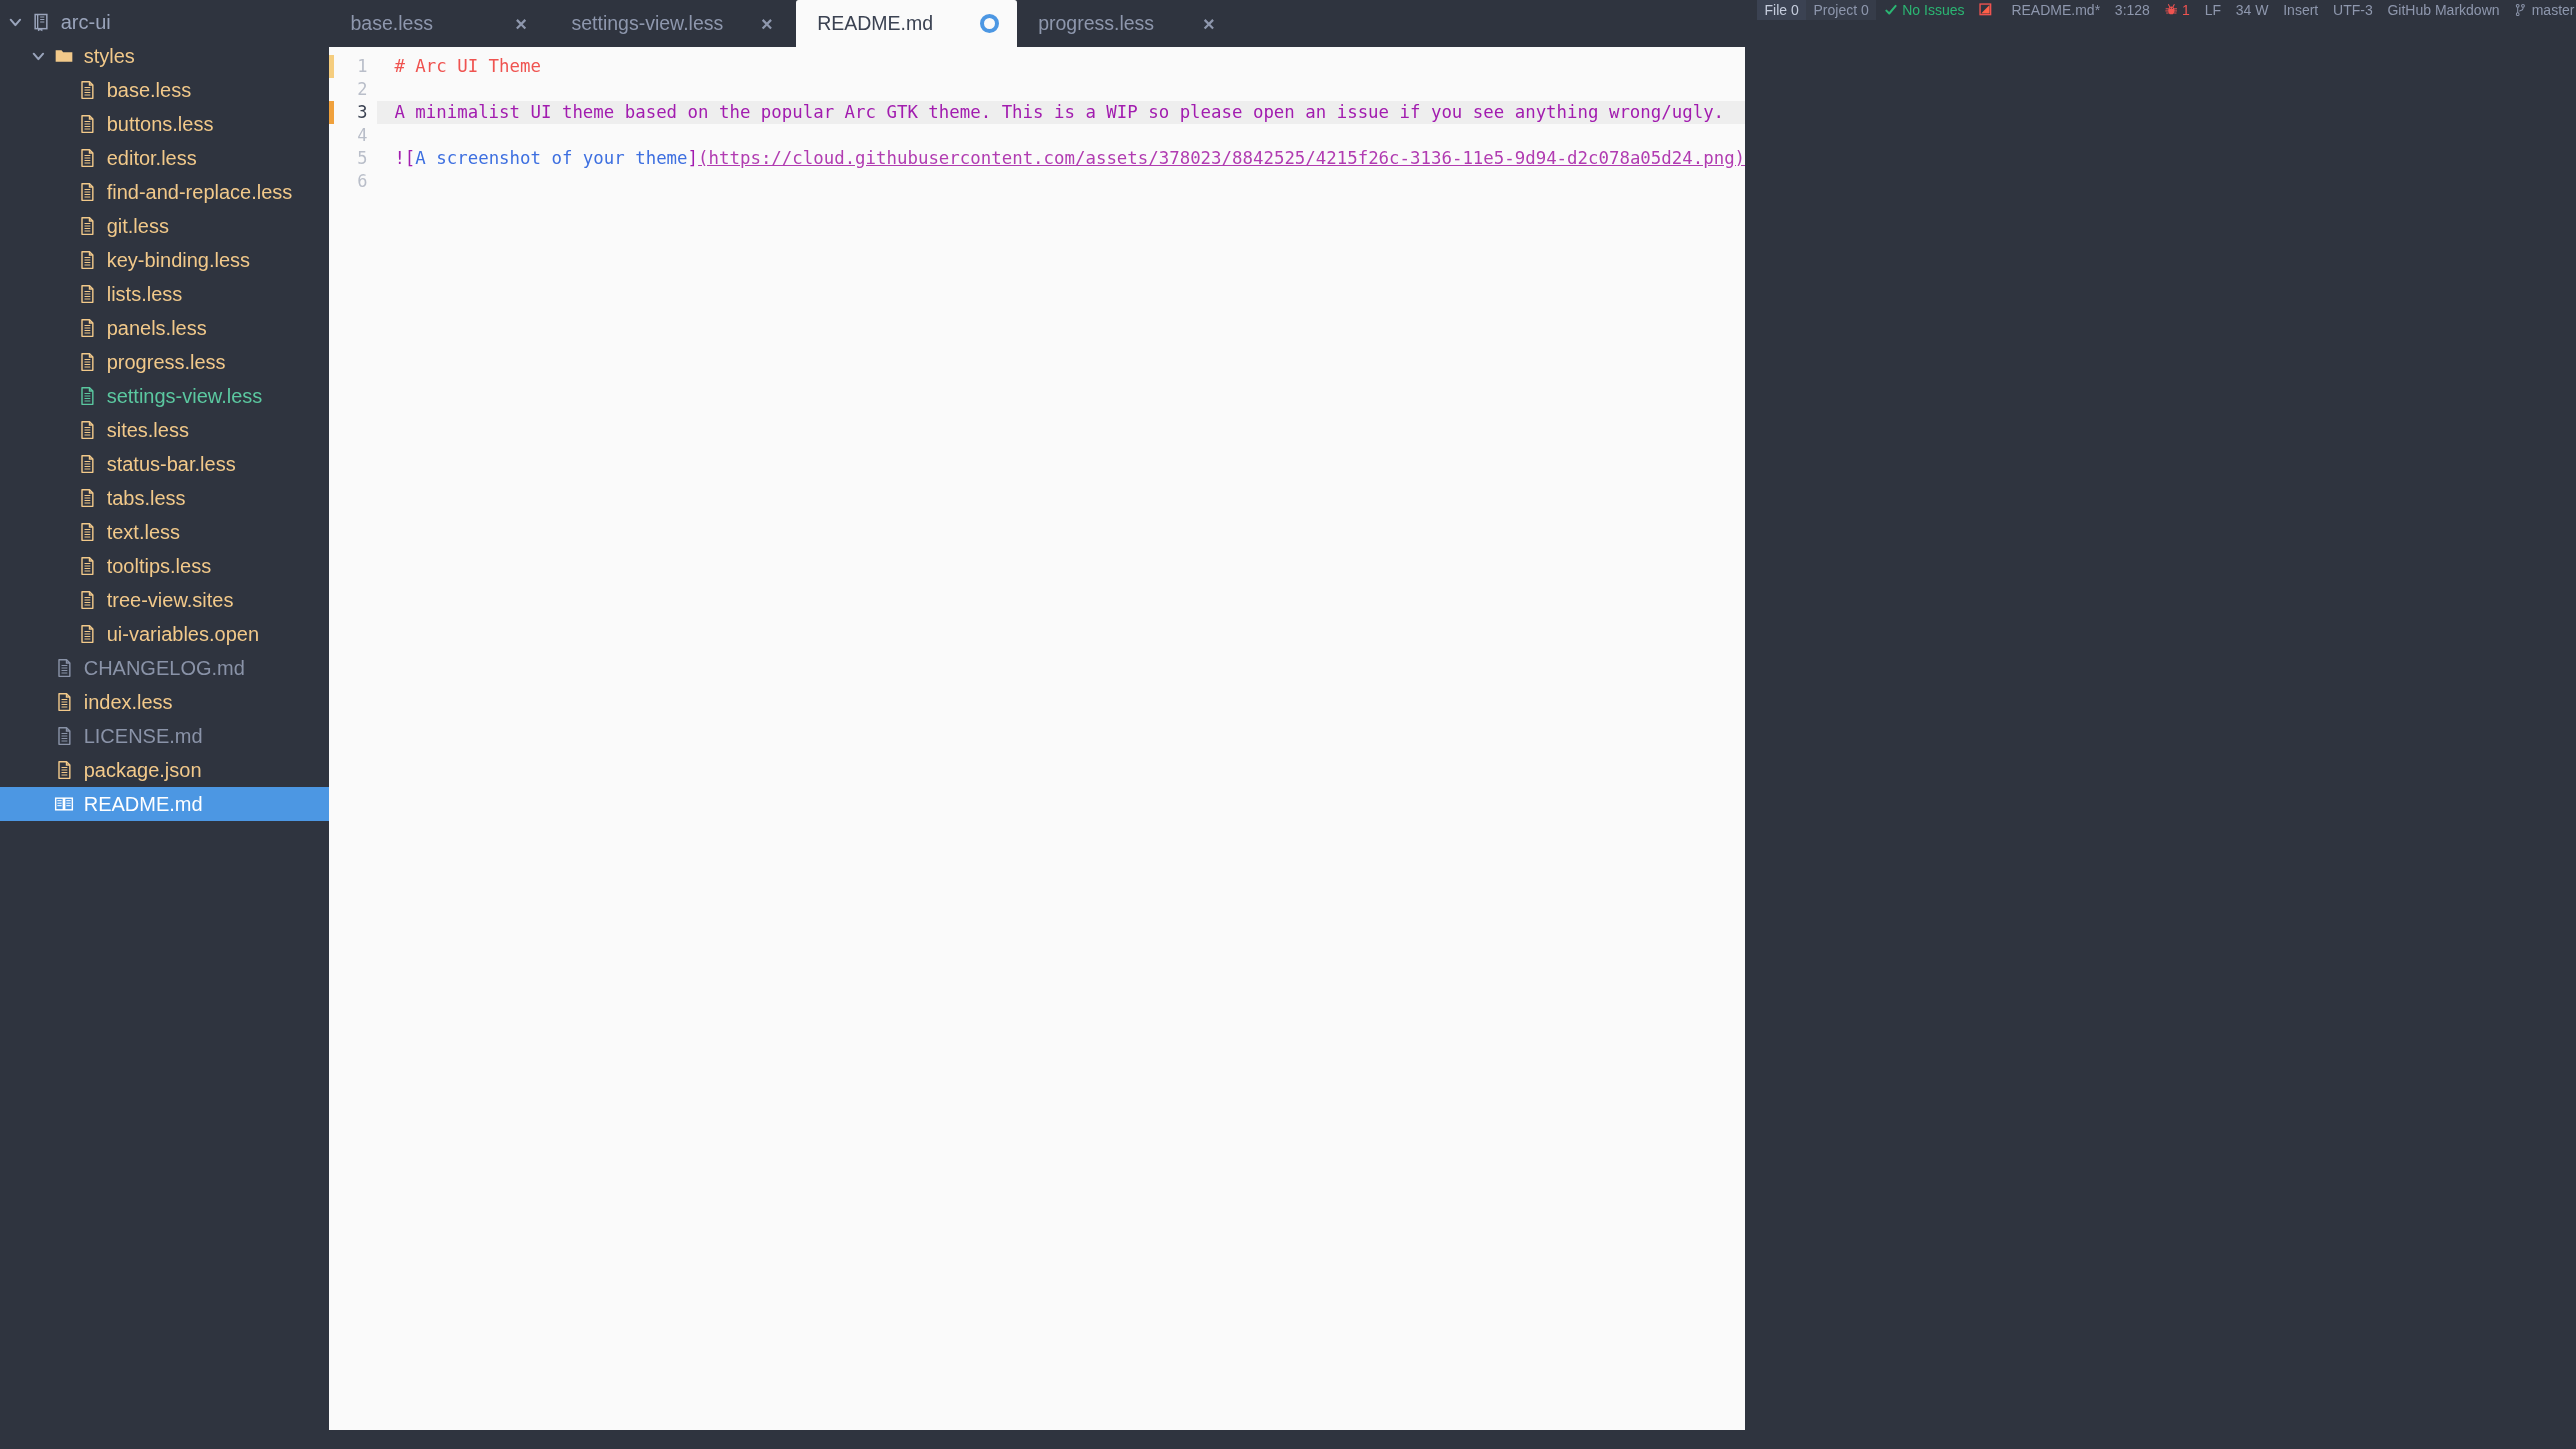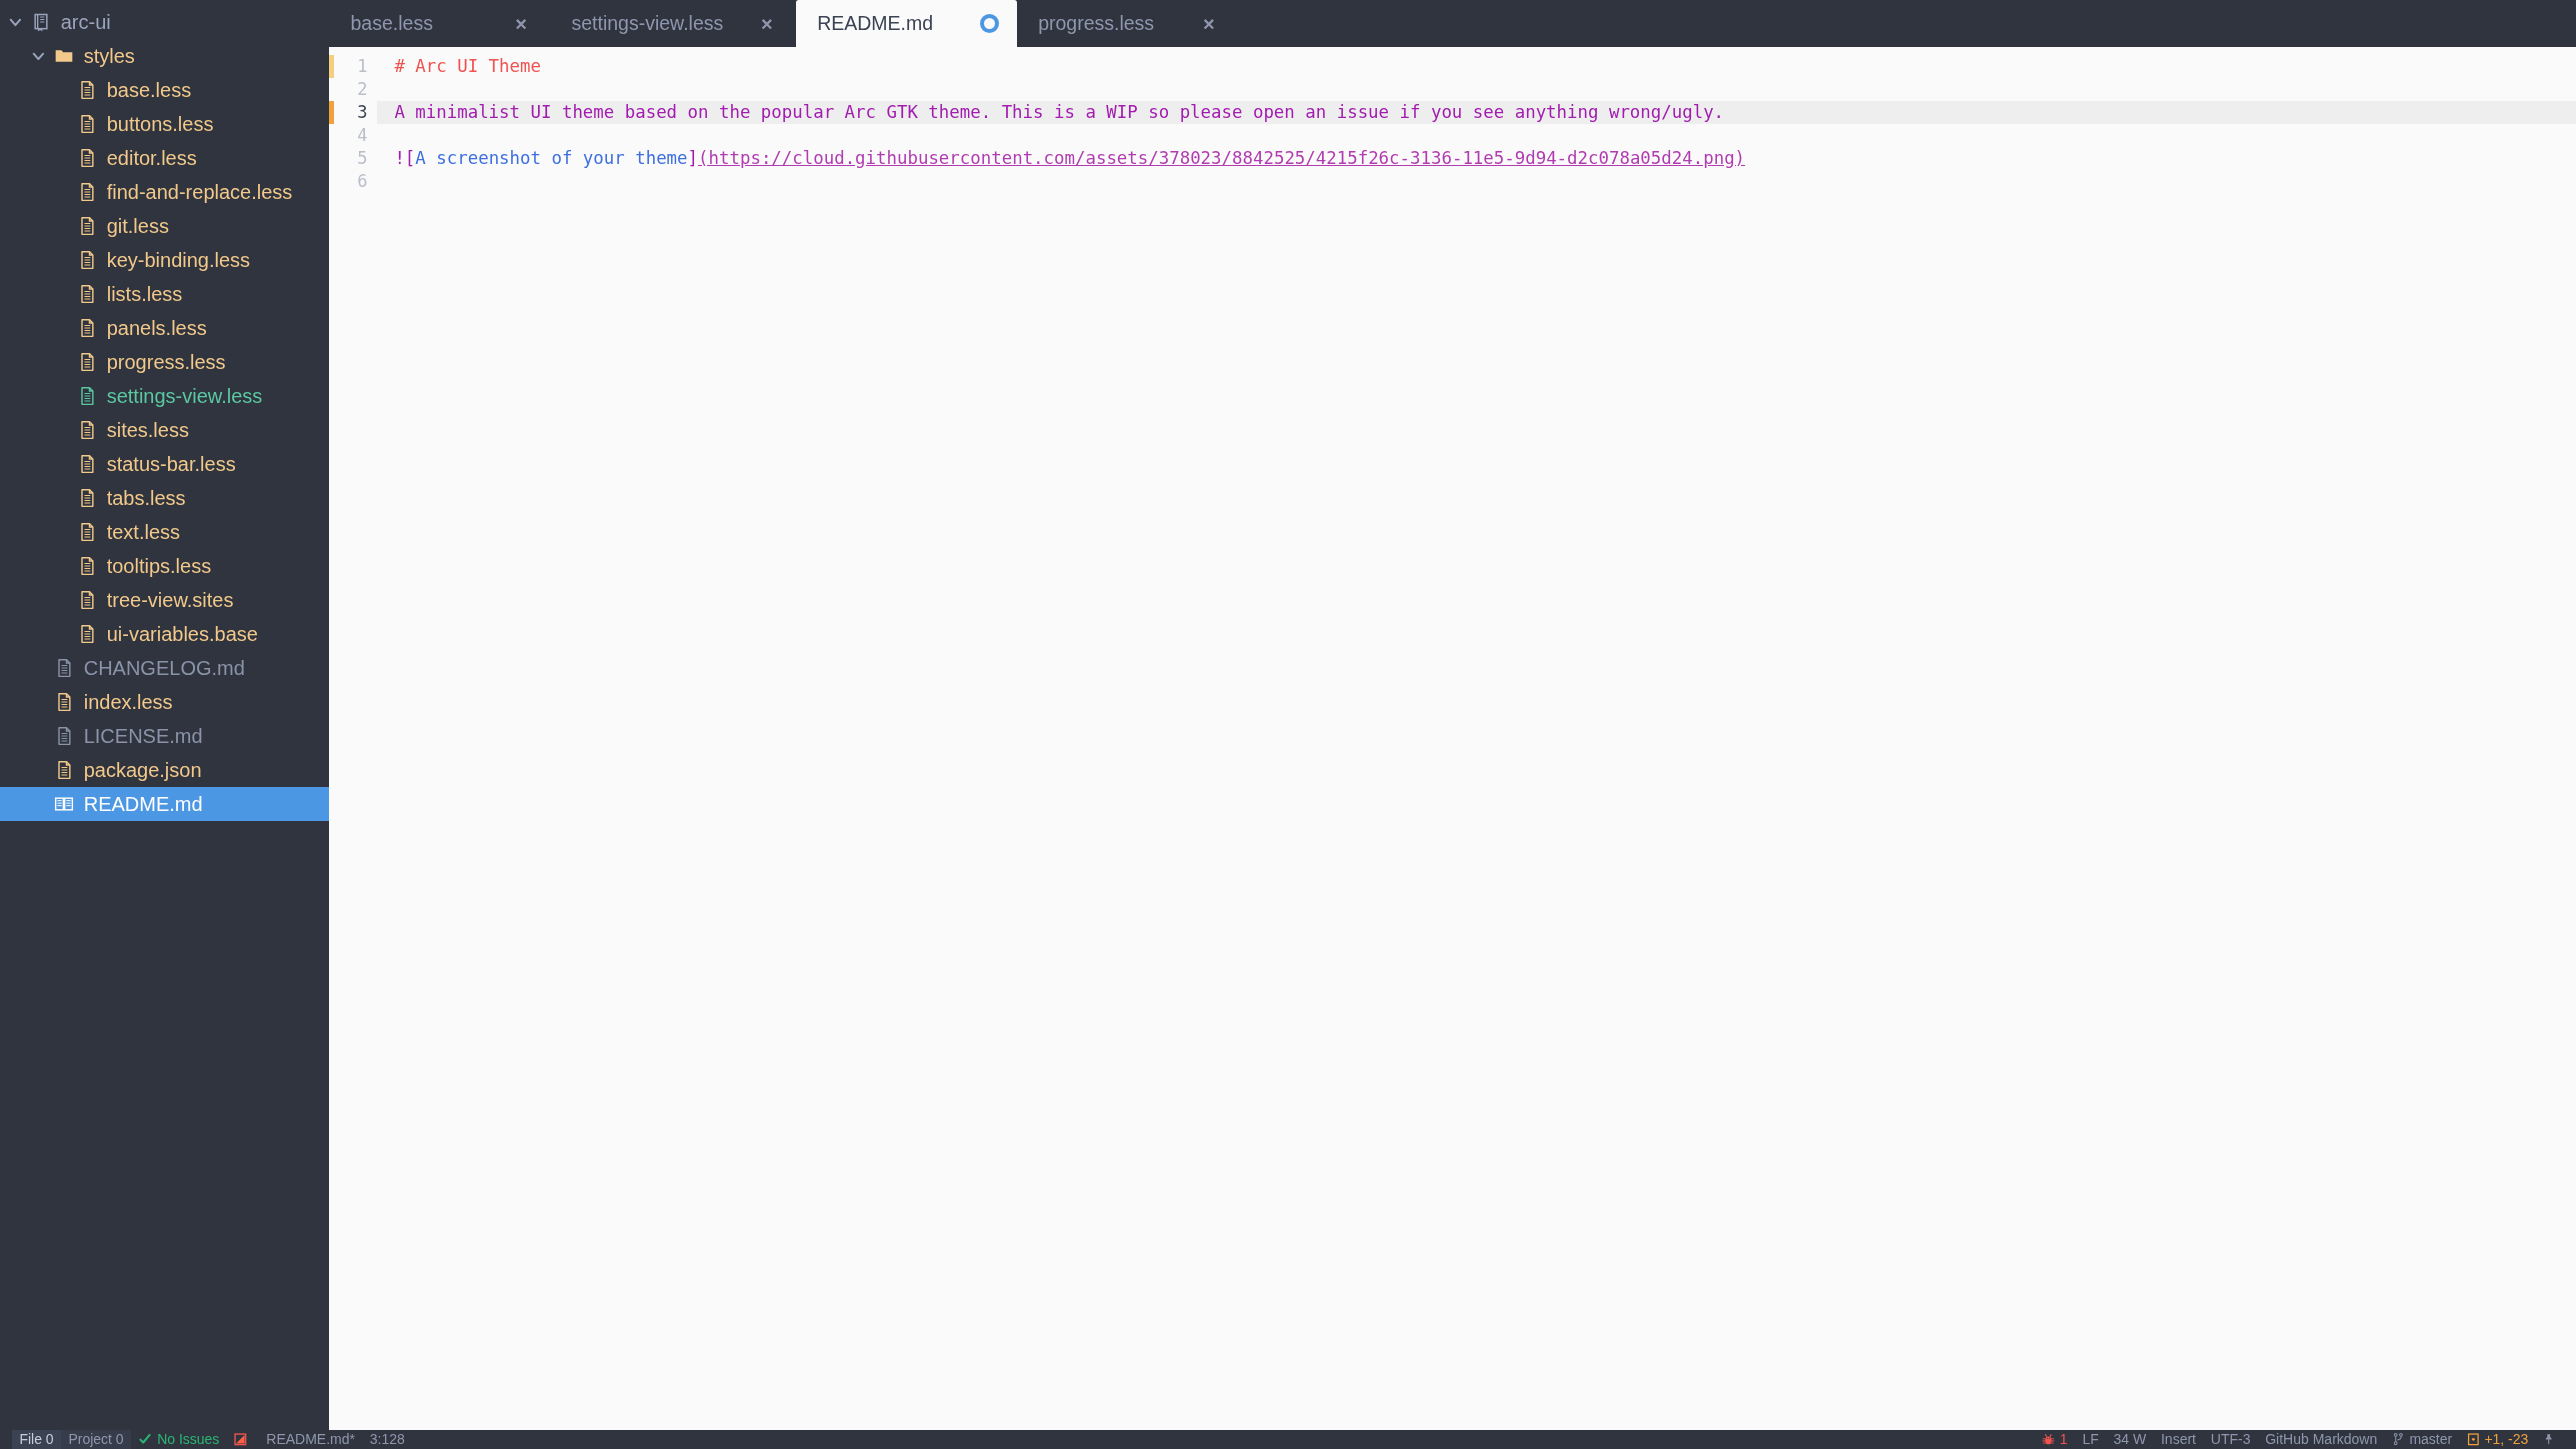--- a/index.html
+++ b/index.html
@@ -6,21 +6,21 @@
   * { margin:0; padding:0; box-sizing:border-box; }
   html, body {
     width:2576px; height:1449px;
     background:#2f343f;
     font-family:"Liberation Sans", sans-serif;
     overflow:hidden;
   }
   .app {
     position:relative;
     width:2576px; height:1449px;
-    display:flex; flex-direction:column;
+    display:flex; flex-direction:row;
   }
   
   .body-row { display:flex; flex:1 1 auto; min-height:0; height:1430px; }
 
   
   .tree-view {
     width:329px; flex:0 0 329px;
     background:#2f343f;
     padding-top:5.4px;
     overflow:hidden;
@@ -480,21 +480,21 @@
                 <svg width="20" height="20" viewBox="0 0 24 24">
                   <path class="doc-ico-p" d="M6 2h9l4 4v16H6z" fill="none" stroke="#f2c98a" stroke-width="1.7" stroke-linejoin="round"></path>
                   <path d="M15 2v4h4" fill="none" stroke="#f2c98a" stroke-width="1.7"></path>
                   <line x1="9" y1="9" x2="16" y2="9" stroke="#f2c98a" stroke-width="1.2"></line>
                   <line x1="9" y1="12" x2="16" y2="12" stroke="#f2c98a" stroke-width="1.2"></line>
                   <line x1="9" y1="15" x2="16" y2="15" stroke="#f2c98a" stroke-width="1.2"></line>
                   <line x1="9" y1="18" x2="16" y2="18" stroke="#f2c98a" stroke-width="1.2"></line>
                 </svg>
               </span>
             </span>
-            <span class="tree-label">ui-variables.base</span>
+            <span class="tree-label">ui-variables.open</span>
           </div>
           <div class="tree-row indent-1 ignored">
             <span class="twisty"></span>
             <span class="ico">
               <span>
                 <svg width="20" height="20" viewBox="0 0 24 24">
                   <path class="doc-ico-p" d="M6 2h9l4 4v16H6z" fill="none" stroke="#8a93a8" stroke-width="1.7" stroke-linejoin="round"></path>
                   <path d="M15 2v4h4" fill="none" stroke="#8a93a8" stroke-width="1.7"></path>
                   <line x1="9" y1="9" x2="16" y2="9" stroke="#8a93a8" stroke-width="1.2"></line>
                   <line x1="9" y1="12" x2="16" y2="12" stroke="#8a93a8" stroke-width="1.2"></line>

